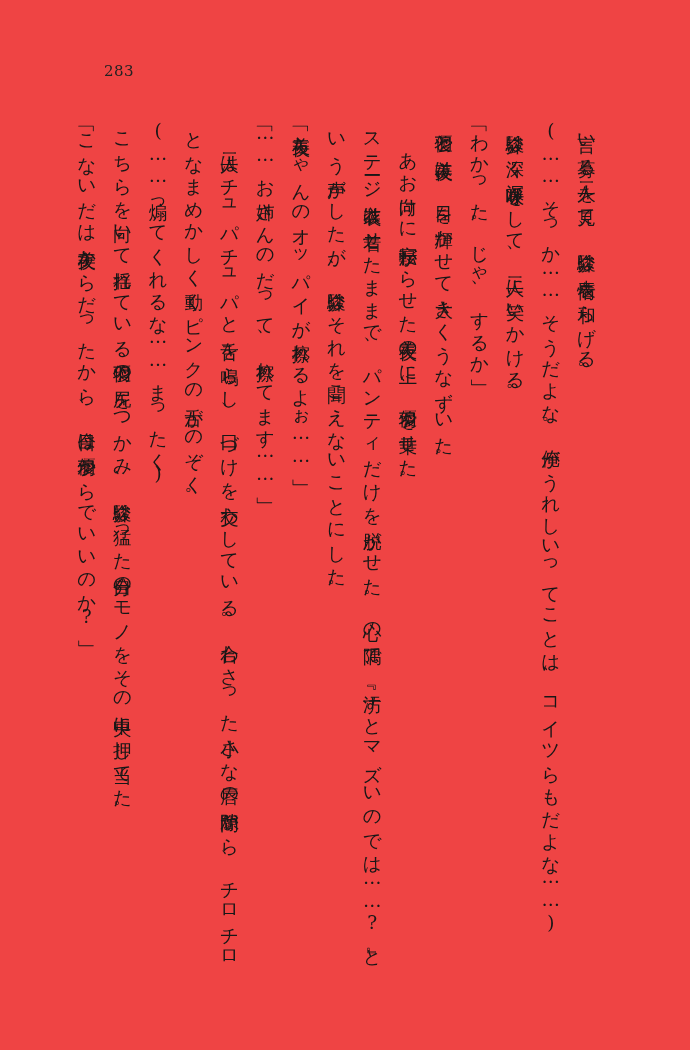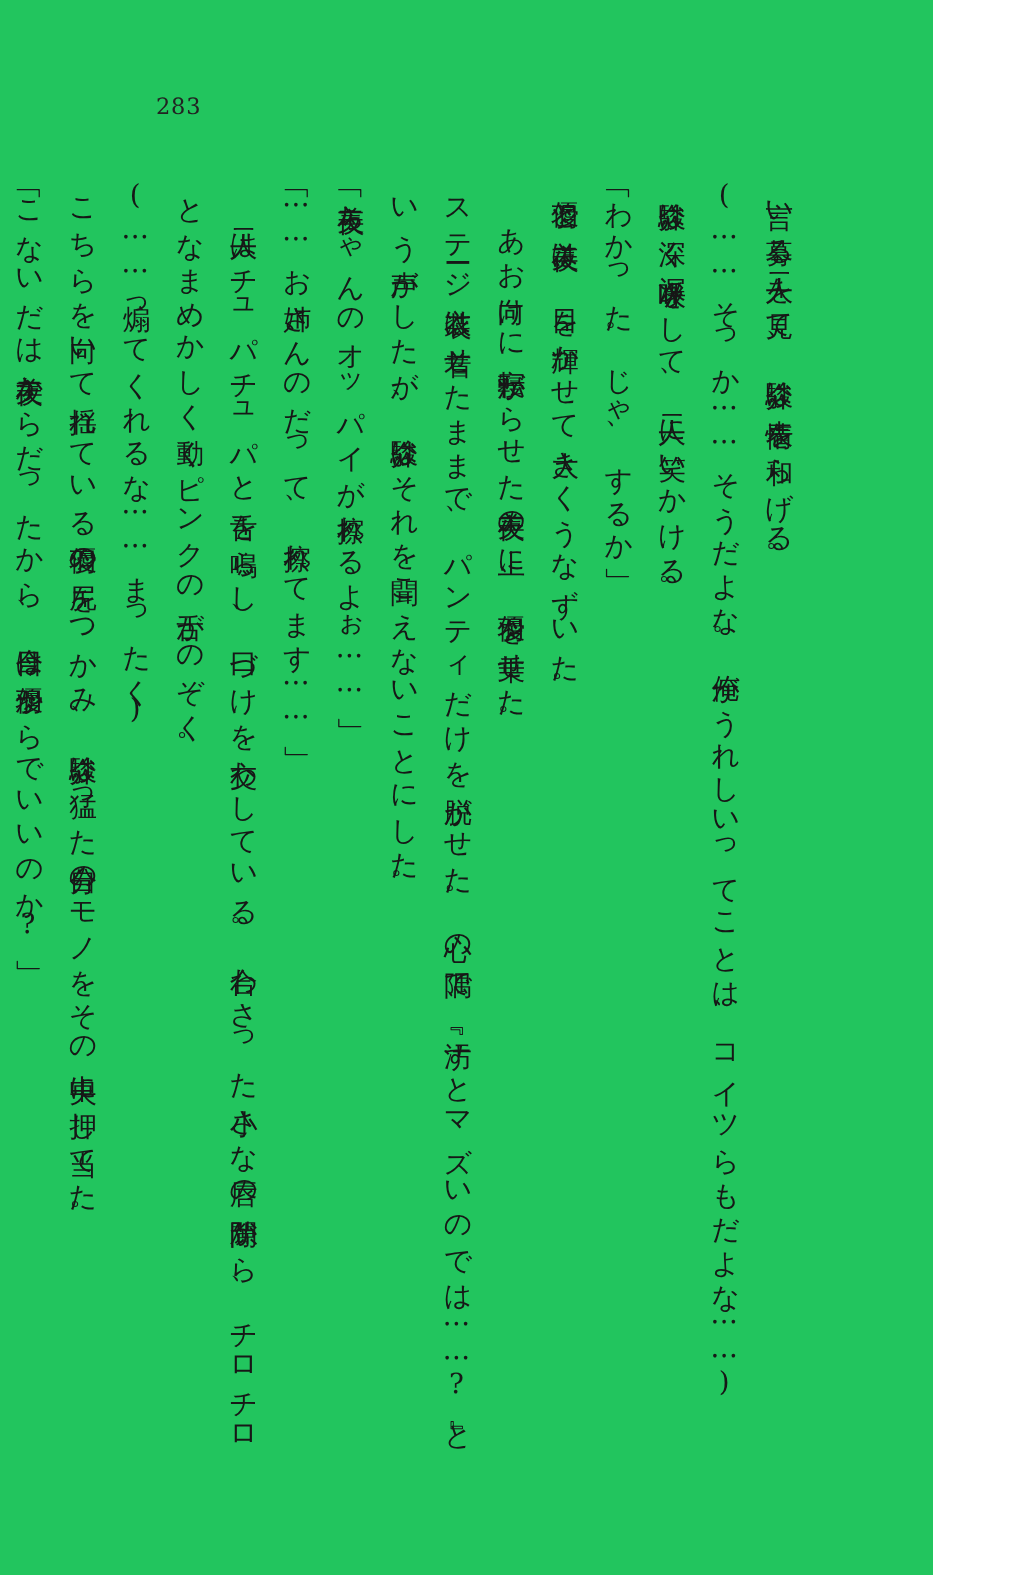--- a/index.html
+++ b/index.html
@@ -9,23 +9,23 @@
   }
   body {
     width: 690px;
     height: 1050px;
     overflow: hidden;
     font-family: "DejaVu Serif", "Liberation Serif", serif;
     color: #1a1a1a;
   }
   .page {
     position: relative;
-    width: 622px;
+    width: 690px;
     height: 1050px;
-    background: #22c55e;
+    background: #ef4444;
   }
   .page-number {
     position: absolute;
     top: 62px;
     left: 104px;
     font-size: 15px;
     letter-spacing: 0.5px;
     color: #222;
     font-family: "DejaVu Serif", "Liberation Serif", serif;
   }

